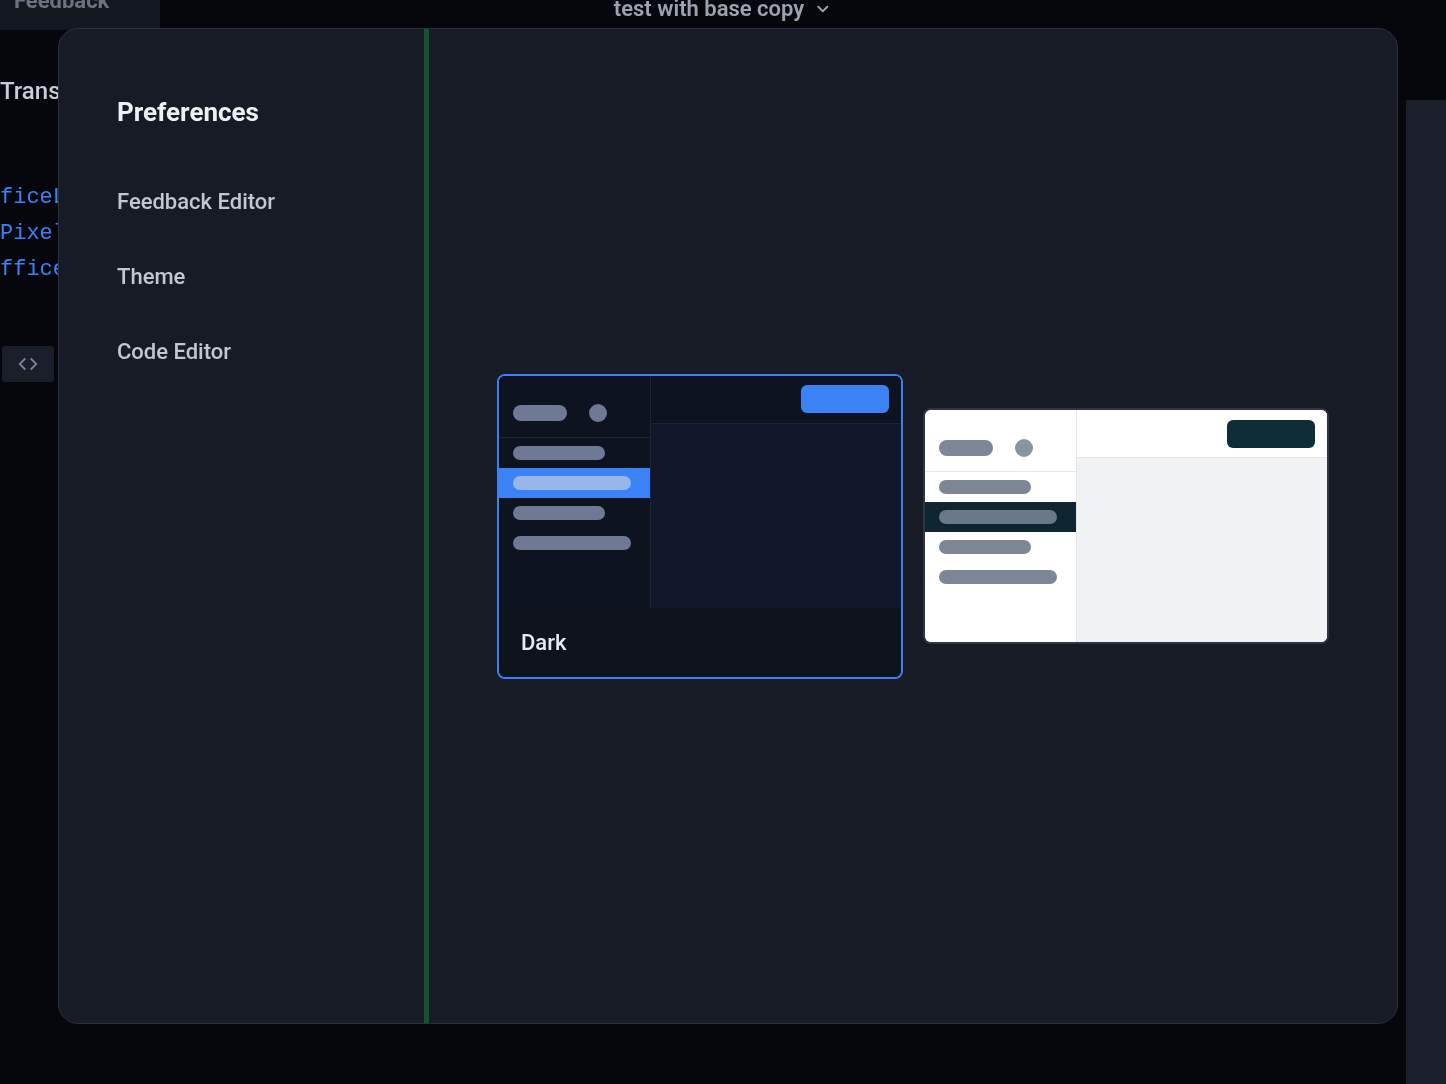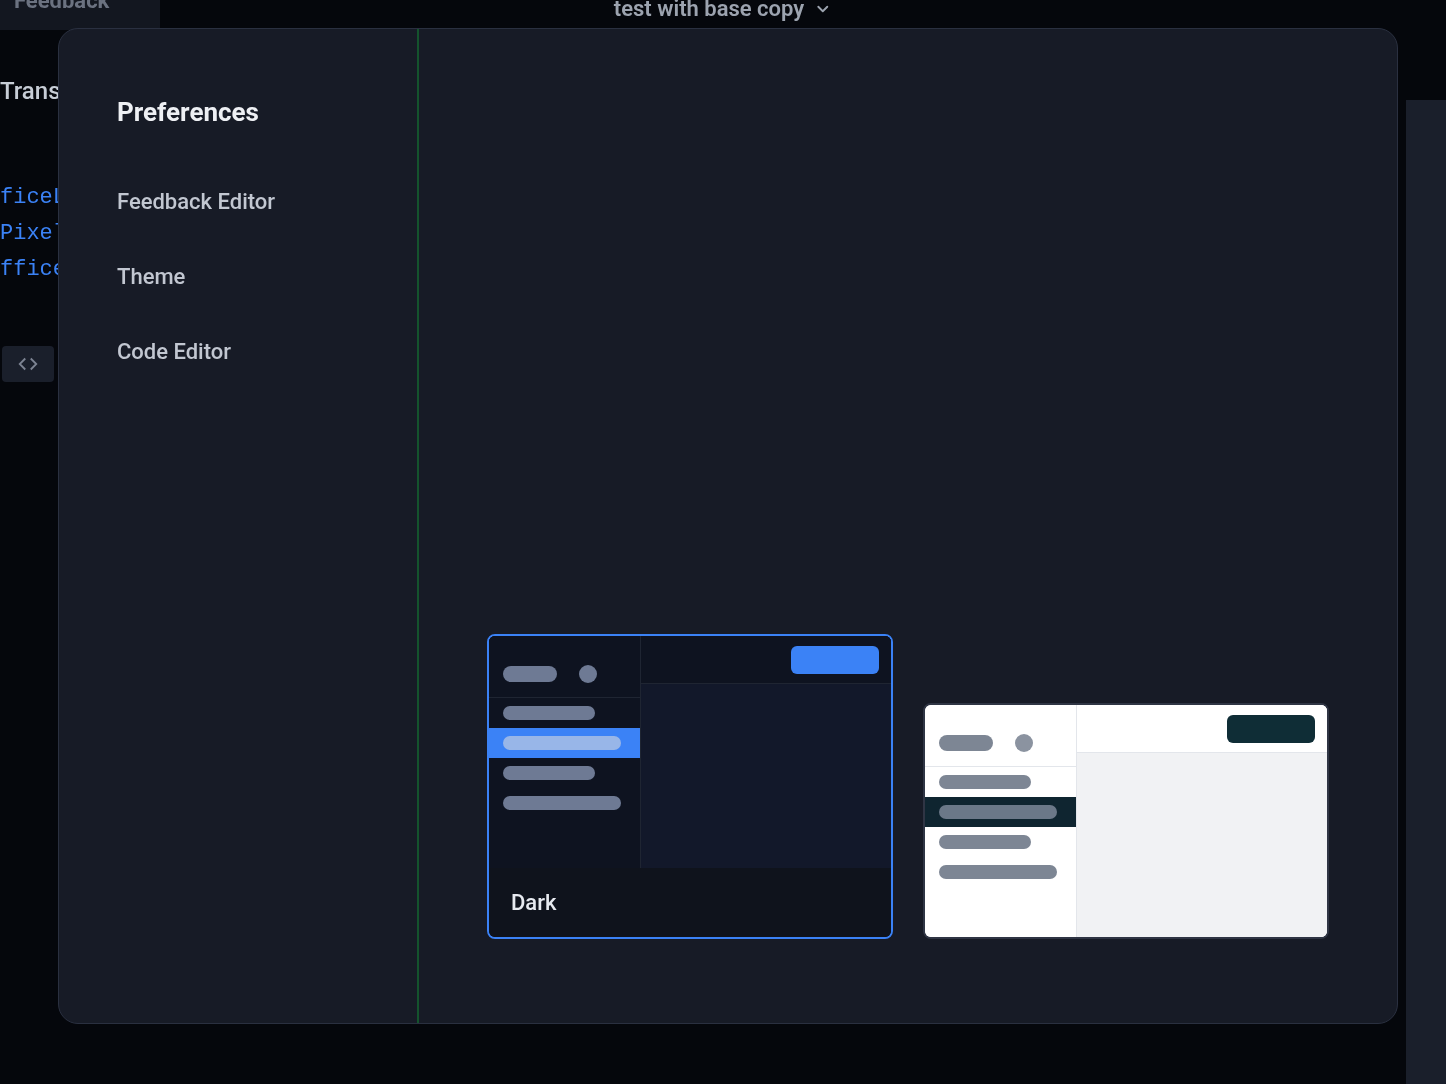--- a/index.html
+++ b/index.html
@@ -101,42 +101,42 @@
       bottom: 60px;
       background: #171b26;
       border-radius: 20px;
       border: 1px solid #2a3040;
       z-index: 10;
       display: flex;
       overflow: hidden;
     }
     .modal-sidebar {
       width: 388px;
-      border-right: 2px solid #14532d;
+      border-right: 5px solid #14532d;
       padding: 68px 0 0 58px;
     }
     .modal-title {
       font-size: 26px;
       font-weight: 700;
       color: #eef0f4;
       margin-bottom: 62px;
     }
     .nav-item {
       font-size: 22px;
       font-weight: 500;
       color: #c2c7d1;
       margin-bottom: 50px;
       cursor: pointer;
     }
     .modal-content {
       flex: 1;
       padding: 84px 68px;
       display: flex;
-      gap: 30px;
-      align-items: flex-end;
+      gap: 20px;
+      align-items: center;
     }
 
     
     .theme-card {
       width: 406px;
       border: 2px solid #2f3544;
       border-radius: 8px;
       overflow: hidden;
       cursor: pointer;
       background: #0f131c;

